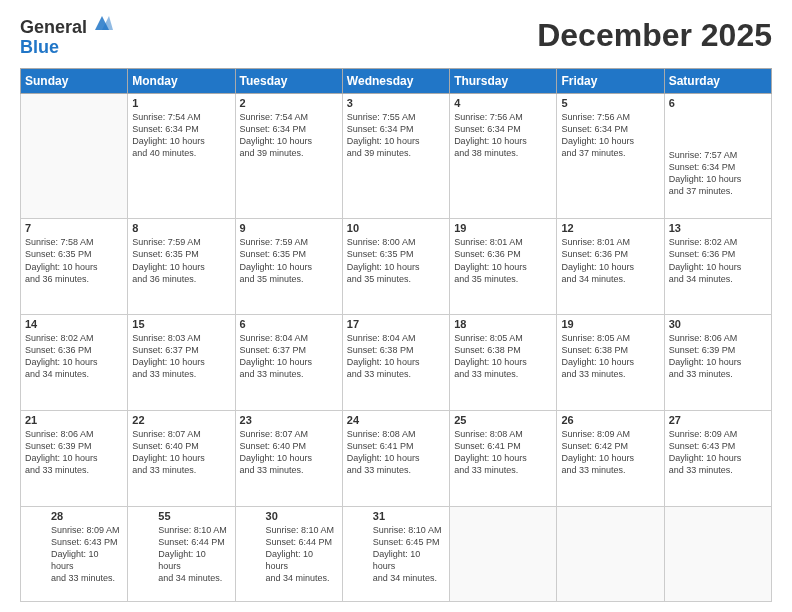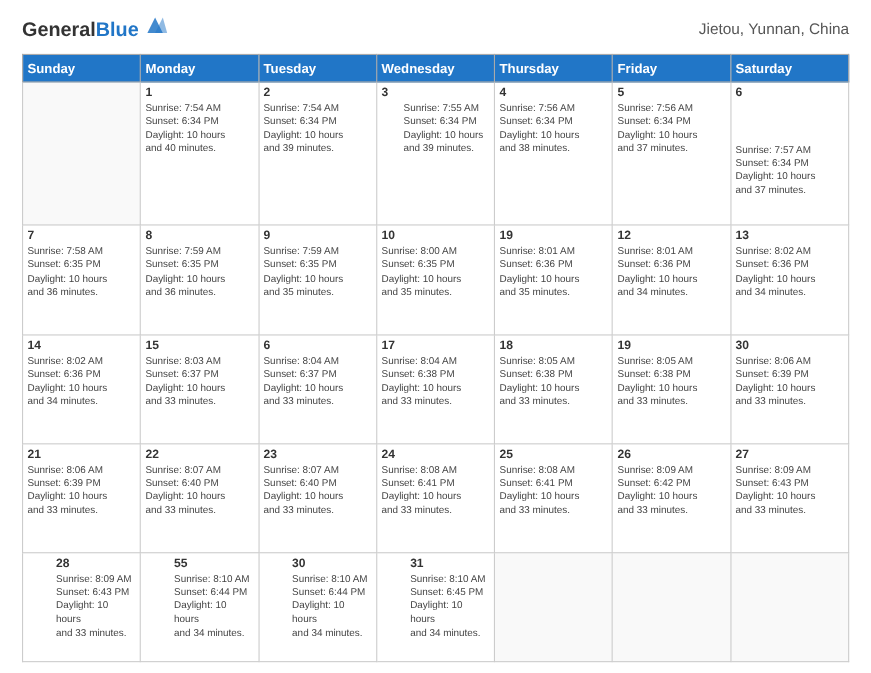--- a/index.html
+++ b/index.html
@@ -22,21 +22,21 @@
       justify-content: space-between;
       align-items: flex-start;
       margin-bottom: 10px;
     }
     .logo {
       display: flex;
       align-items: center;
     }
     .logo-text {
       display: flex;
-      flex-direction: row;
+      flex-direction: column;
       line-height: 1.1;
     }
     .logo-general {
       font-size: 18px;
       font-weight: bold;
       color: #333;
     }
     .logo-blue {
       font-size: 18px;
       font-weight: bold;
@@ -116,21 +116,21 @@
         </div>
         <div class="logo-icon">
           <svg width="22" height="22" viewBox="0 0 22 22">
             <polygon points="4,18 11,4 18,18" fill="#2176c7" opacity="0.85"></polygon>
             <polygon points="11,18 18,4 22,18" fill="#2176c7" opacity="0.5"></polygon>
           </svg>
         </div>
       </div>
     </div>
     <div class="title-block">
-      <div class="location">Jietou, Yunnan, China</div>
+      <div class="month-title">December 2025</div>
     </div>
   </div>
 
   <table class="calendar">
     <thead>
       <tr>
       <th>Sunday</th>
           <th>Monday</th>
           <th>Tuesday</th>
           <th>Wednesday</th>
@@ -151,21 +151,21 @@
           </td>
           <td>
             <span class="cell-day">2</span>
             <div class="cell-info" style="white-space: pre-line;">Sunrise: 7:54 AM
 Sunset: 6:34 PM
 Daylight: 10 hours
 and 39 minutes.</div>
           </td>
           <td>
             <span class="cell-day">3</span>
-            <div class="cell-info" style="white-space: pre-line; margin-left: 20px;">Sunrise: 7:55 AM
+            <div class="cell-info" style="white-space: pre-line;">Sunrise: 7:55 AM
 Sunset: 6:34 PM
 Daylight: 10 hours
 and 39 minutes.</div>
           </td>
           <td>
             <span class="cell-day">4</span>
             <div class="cell-info" style="white-space: pre-line;">Sunrise: 7:56 AM
 Sunset: 6:34 PM
 Daylight: 10 hours
 and 38 minutes.</div>

